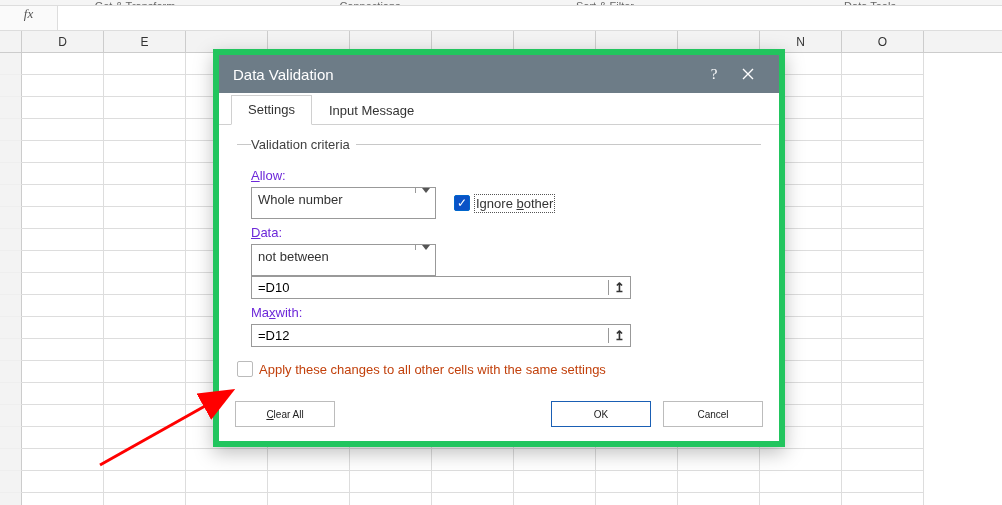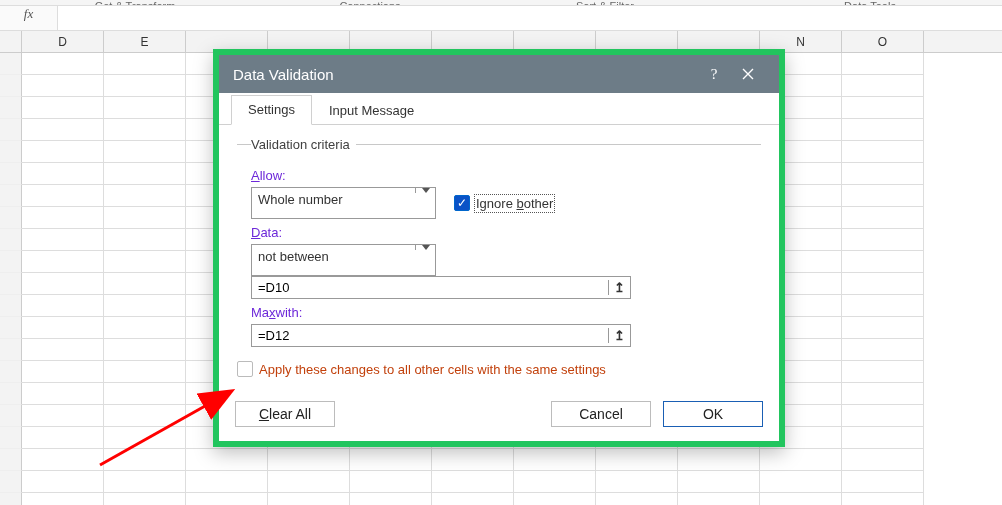--- a/index.html
+++ b/index.html
@@ -242,21 +242,21 @@
       gap: 12px;
     }
     .btnrow .spacer { flex: 1; }
     .btn {
       height: 26px;
       min-width: 100px;
       border: 1px solid #bcbcbc;
       background: #fff;
       color: #222;
       padding: 0 10px;
-      font-size: 14px;
+      font-size: 10px;
       cursor: pointer;
     }
     .btn.default {
       border: 1.5px solid #1a5fb4;
     }
     .btn .u { text-decoration: underline; }
 
     
     .arrow-svg { position: absolute; left: 90px; top: 370px; pointer-events: none; }
   </style>
@@ -657,22 +657,22 @@
         <span class="txt"><span>A</span><span>p</span><span>ply these changes to all other cells with the same settings</span></span>
       </label>
     </div>
   </div>
 
   <div class="btnrow">
     <button class="btn">
       <span class="u">C</span><span>lear All</span>
     </button>
     <div class="spacer"></div>
+    <button class="btn default">OK</button>
     <button class="btn">Cancel</button>
-    <button class="btn default">OK</button>
   </div>
 </div>
 
 <svg class="arrow-svg" width="160" height="110">
   <defs>
     <marker id="ah" markerWidth="12" markerHeight="10" refX="10" refY="5" orient="auto">
       <path d="M0,0 L12,5 L0,10 Z" fill="#ff0000"></path>
     </marker>
   </defs>
   <line x1="10" y1="95" x2="140" y2="22" stroke="#ff0000" stroke-width="3" marker-end="url(#ah)"></line>

